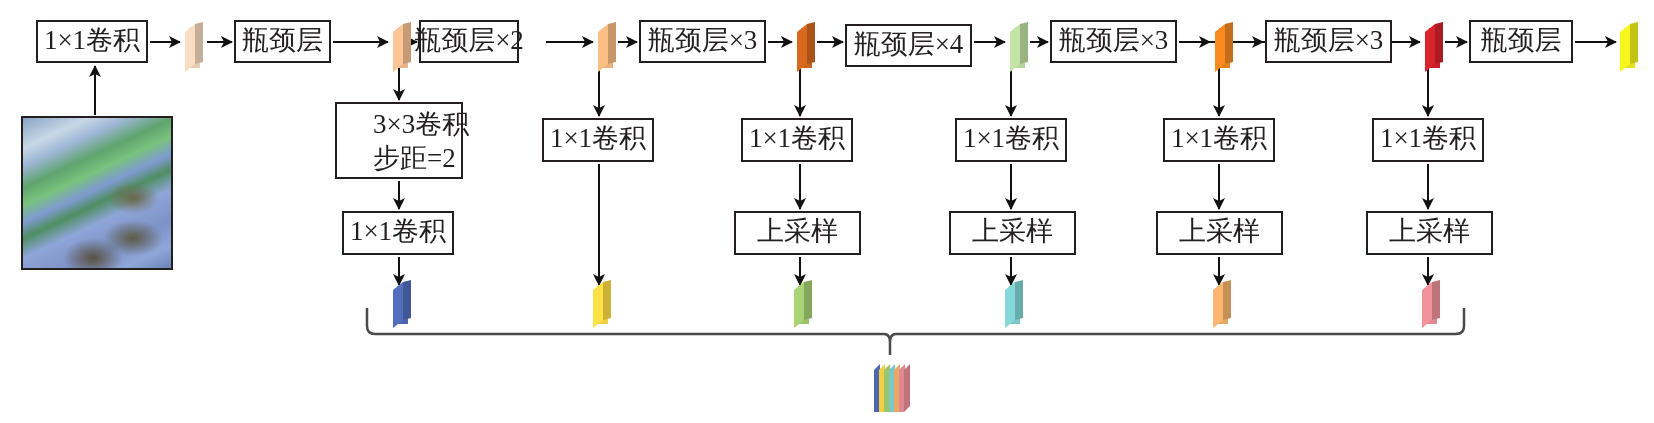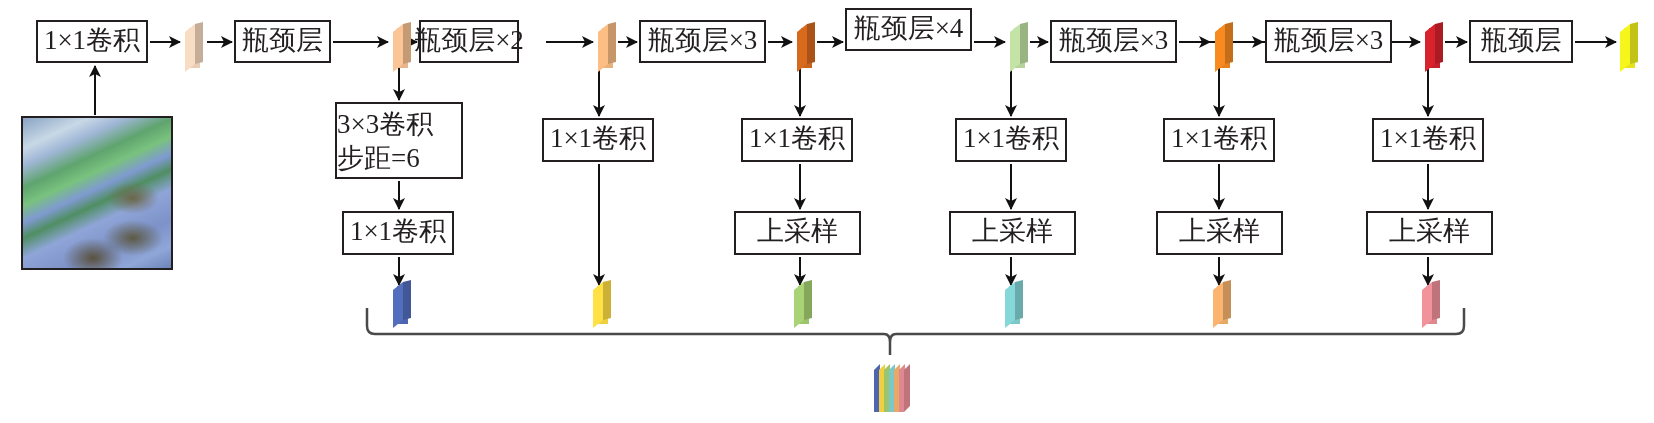--- a/index.html
+++ b/index.html
@@ -162,36 +162,36 @@
     </div>
   <div class="box" style="left:234px;top:20px;width:97px;height:43px;">
       <span>瓶颈层</span>
     </div>
   <div class="box" style="left:419px;top:20px;width:100px;height:43px;">
       <span>瓶颈层×2</span>
     </div>
   <div class="box" style="left:639px;top:20px;width:127px;height:43px;">
       <span>瓶颈层×3</span>
     </div>
-  <div class="box" style="left:845px;top:8px;width:127px;height:43px;">
+  <div class="box" style="left:845px;top:24px;width:127px;height:43px;">
       <span>瓶颈层×4</span>
     </div>
   <div class="box" style="left:1050px;top:20px;width:127px;height:43px;">
       <span>瓶颈层×3</span>
     </div>
   <div class="box" style="left:1265px;top:20px;width:127px;height:43px;">
       <span>瓶颈层×3</span>
     </div>
   <div class="box" style="left:1469px;top:20px;width:104px;height:43px;">
       <span>瓶颈层</span>
     </div>
 
-  <div class="box two" style="left:335px;top:102px;width:128px;height:77px;">
+  <div class="box two" style="left:335px;top:102px;width:128px;height:77px;padding-left:36px;">
     <span>3×3卷积</span>
-    <span>步距=6</span>
+    <span>步距=2</span>
   </div>
   <div class="box" style="left:342px;top:211px;width:112px;height:44px;">
       <span>1×1卷积</span>
     </div>
 
   <div class="box" style="left:542px;top:118px;width:112px;height:44px;">
       <span>1×1卷积</span>
     </div>
 
   <div class="box" style="left:741px;top:118px;width:112px;height:44px;">

